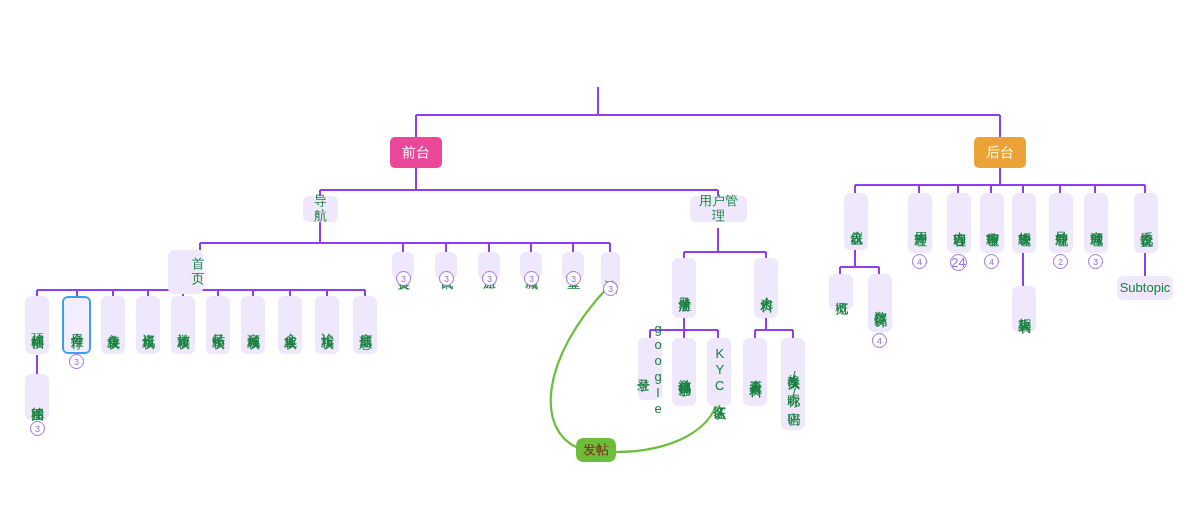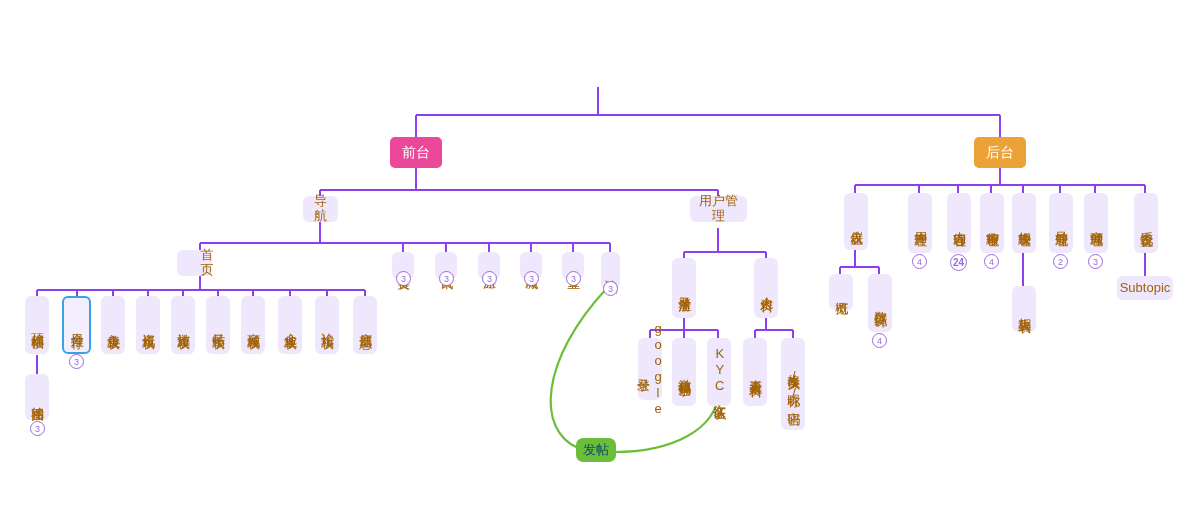--- a/index.html
+++ b/index.html
@@ -1,34 +1,34 @@
 <!DOCTYPE html>
 <html><head>
 <meta charset="utf-8">
 <style>
   html,body{margin:0;padding:0;background:#fff;}
   body{font-family:"Liberation Sans","DejaVu Sans",sans-serif;}
   #canvas{position:relative;width:1191px;height:505px;overflow:hidden;background:#ffffff;}
   svg.links{position:absolute;left:0;top:0;width:1191px;height:505px;pointer-events:none;}
 
   .node{position:absolute;box-sizing:border-box;display:flex;align-items:center;justify-content:center;
-        border-radius:6px;background:#efe7fc;color:#a16207;font-size:13px;line-height:1.12;
+        border-radius:6px;background:#efe7fc;color:#15803d;font-size:13px;line-height:1.12;
         text-align:center;padding:5px 5px;}
   .node.vert{writing-mode:vertical-rl;text-orientation:upright;letter-spacing:1px;padding:7px 4px;}
   .node.root{background:#6cbe3a;color:#fff;font-size:24px;border-radius:7px;padding:0;letter-spacing:2px;}
   .node.front{background:#ec4899;color:#fff;font-size:14px;border-radius:5px;}
   .node.back{background:#eba236;color:#fff;font-size:14px;border-radius:5px;}
-  .node.green{background:#6cbe3a;color:#0c4a6e;font-size:13px;border-radius:7px;}
+  .node.green{background:#6cbe3a;color:#7f1d1d;font-size:13px;border-radius:7px;}
   .node.selected{border:2px solid #3aa0e8;background:#f3eefd;}
   .node.latin{writing-mode:horizontal-tb;font-size:13px;}
 
   .badge{position:absolute;width:15px;height:15px;border-radius:50%;border:1px solid #9a6ae0;
          color:#9a6ae0;font-size:9px;display:flex;align-items:center;justify-content:center;
          background:#fff;box-sizing:border-box;}
-  .badge.wide{width:17px;height:17px;font-size:10px;font-weight:bold;}
+  .badge.wide{width:17px;height:17px;font-size:13px;}
 </style>
 </head>
 <body>
 
 <div id="canvas">
 
   <svg class="links" viewBox="0 0 1191 505">
     <g fill="none" stroke="#8b3ff0" stroke-width="2">
 
       <path d="M598,87 L598,115"></path>
@@ -116,21 +116,21 @@
   </div>
 
   <div class="node back" style="left:974px;top:137px;width:52px;height:31px;">
     <span>后台</span>
   </div>
 
   <div class="node" style="left:303px;top:196px;width:35px;height:26px;">
     <span>导航</span>
   </div>
 
-  <div class="node" style="left:177px;top:250px;width:33px;height:26px;padding-left:30px;">
+  <div class="node" style="left:168px;top:250px;width:33px;height:44px;padding-left:30px;">
     <span>首页</span>
   </div>
 
   <div class="node vert" style="left:392px;top:252px;width:22px;height:27px;">
     <span>美食</span>
   </div>
   <div class="badge" style="left:396px;top:271px;">
     <span>3</span>
   </div>
 

